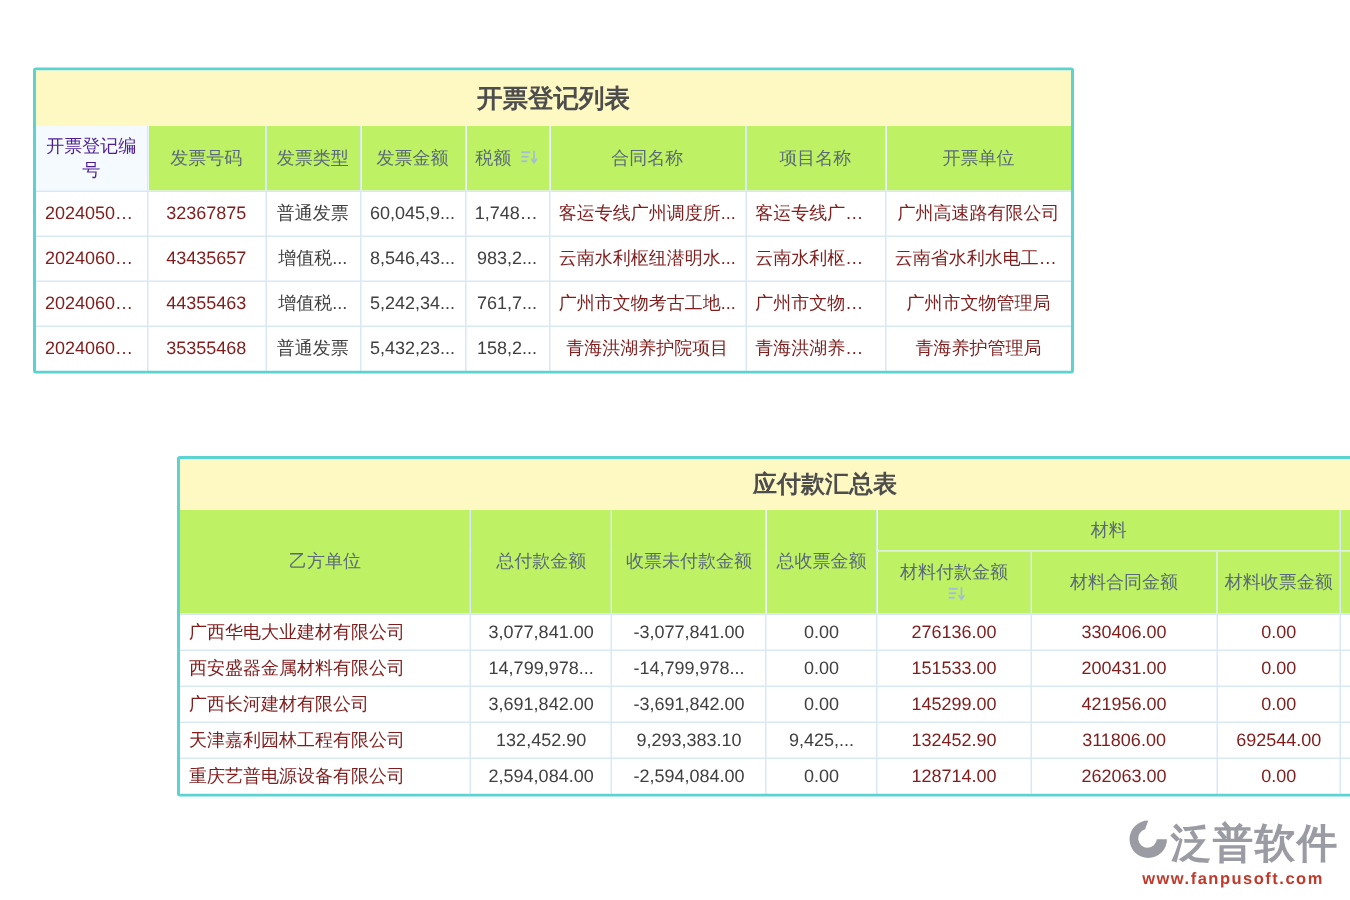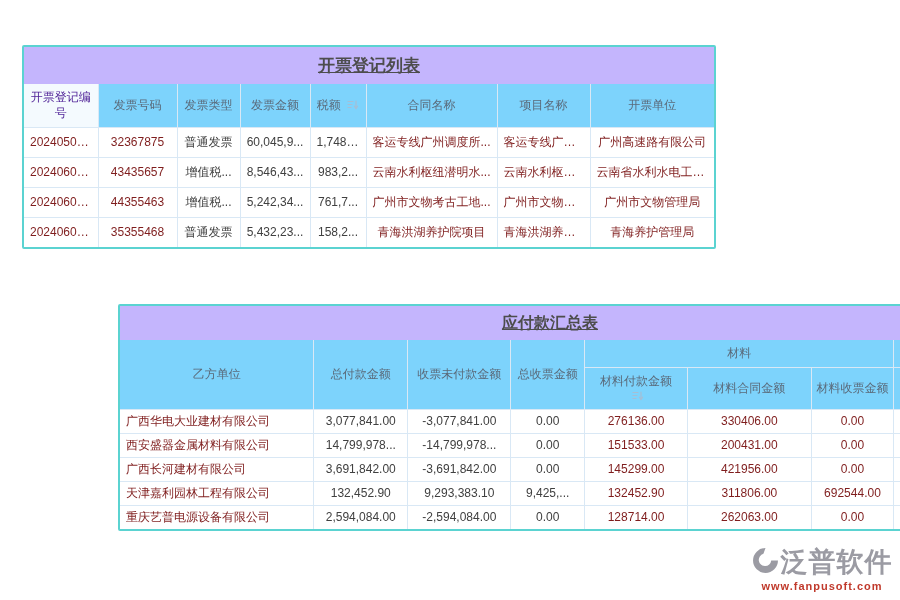--- a/index.html
+++ b/index.html
@@ -9,28 +9,28 @@
     font-family:"Liberation Sans","DejaVu Sans",sans-serif;
   }
   .panel{
     position:absolute;background:#fff;
     border:2px solid #5BD3D1;border-radius:2px;box-sizing:border-box;
   }
   #invoice-panel{left:22px;top:45px;width:694px;}
   #payables-panel{left:118px;top:304px;width:864px;}
   .panel-title{
     display:flex;align-items:center;justify-content:center;
-    font-weight:bold;color:#4D4D4D;background:#c4b5fd;text-decoration:underline;
+    font-weight:bold;color:#4D4D4D;background:#fef9c3;
   }
   #invoice-panel .panel-title{height:37px;font-size:17px;}
   #payables-panel .panel-title{height:34px;font-size:16px;}
   table{border-collapse:collapse;table-layout:fixed;width:100%;border-style:hidden;}
   th,td{border:1px solid #D9E8F5;box-sizing:border-box;overflow:hidden;}
   th{
-    background:#7dd3fc;color:#5A6A7A;font-weight:normal;font-size:12px;
+    background:#bef264;color:#5A6A7A;font-weight:normal;font-size:12px;
     text-align:center;vertical-align:middle;padding:2px 3px;line-height:1.35;
   }
   #invoice-panel thead th{height:43px;}
   #payables-panel .group-row th{height:27px;}
   #payables-panel .sub-row th{height:42px;}
   th.first-col{background:#F4FAFE;color:#4c1d95;}
   td{
     font-size:12px;color:#404040;padding:2px 6px;
     white-space:nowrap;text-overflow:ellipsis;background:#fff;
   }

